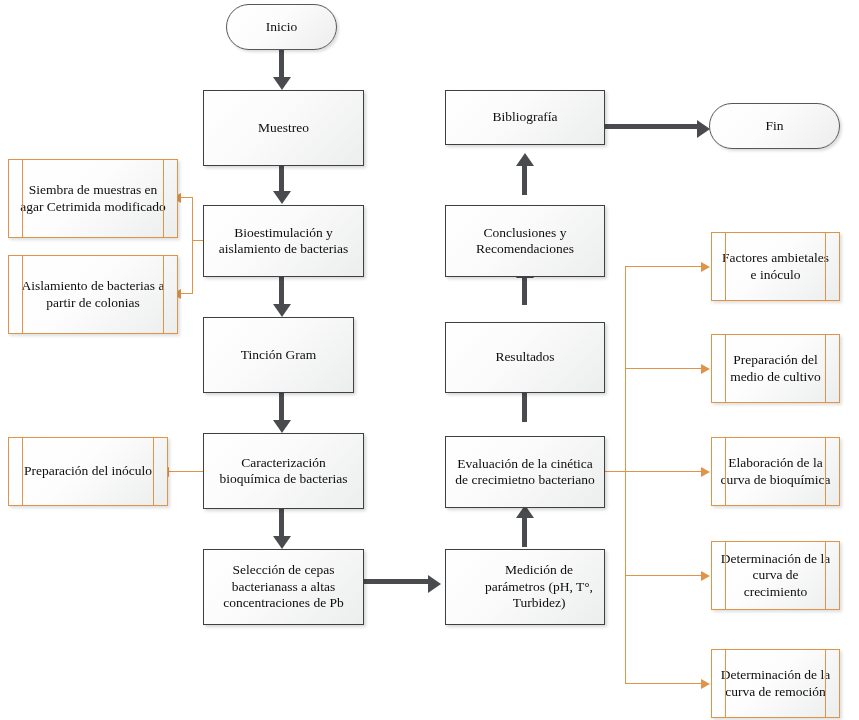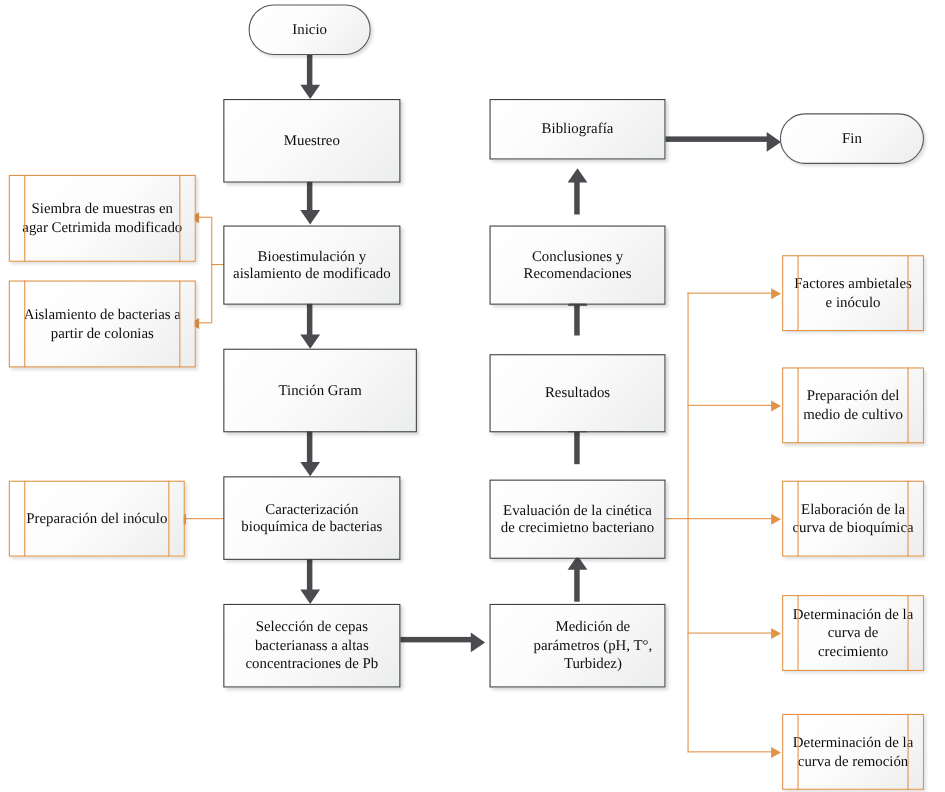--- a/index.html
+++ b/index.html
@@ -142,24 +142,24 @@
 
   <div class="node term" style="left:709px;top:103px;width:131px;height:46px;">
     <span class="lbl">Fin</span>
   </div>
 
   <div class="node proc" style="left:203px;top:90px;width:161px;height:76px;">
     <span class="lbl">Muestreo</span>
   </div>
 
   <div class="node proc" style="left:203px;top:205px;width:161px;height:72px;">
-    <span class="lbl">Bioestimulación y aislamiento de modificado</span>
-  </div>
-
-  <div class="node proc" style="left:203px;top:317px;width:176px;height:76px;">
+    <span class="lbl">Bioestimulación y aislamiento de bacterias</span>
+  </div>
+
+  <div class="node proc" style="left:203px;top:317px;width:151px;height:76px;">
     <span class="lbl">Tinción Gram</span>
   </div>
 
   <div class="node proc" style="left:203px;top:433px;width:161px;height:76px;justify-content:center;">
     <span class="lbl">Caracterización bioquímica de  bacterias</span>
   </div>
 
   <div class="node proc" style="left:203px;top:549px;width:161px;height:76px;">
     <span class="lbl">Selección de cepas bacterianass a altas concentraciones de Pb</span>
   </div>

